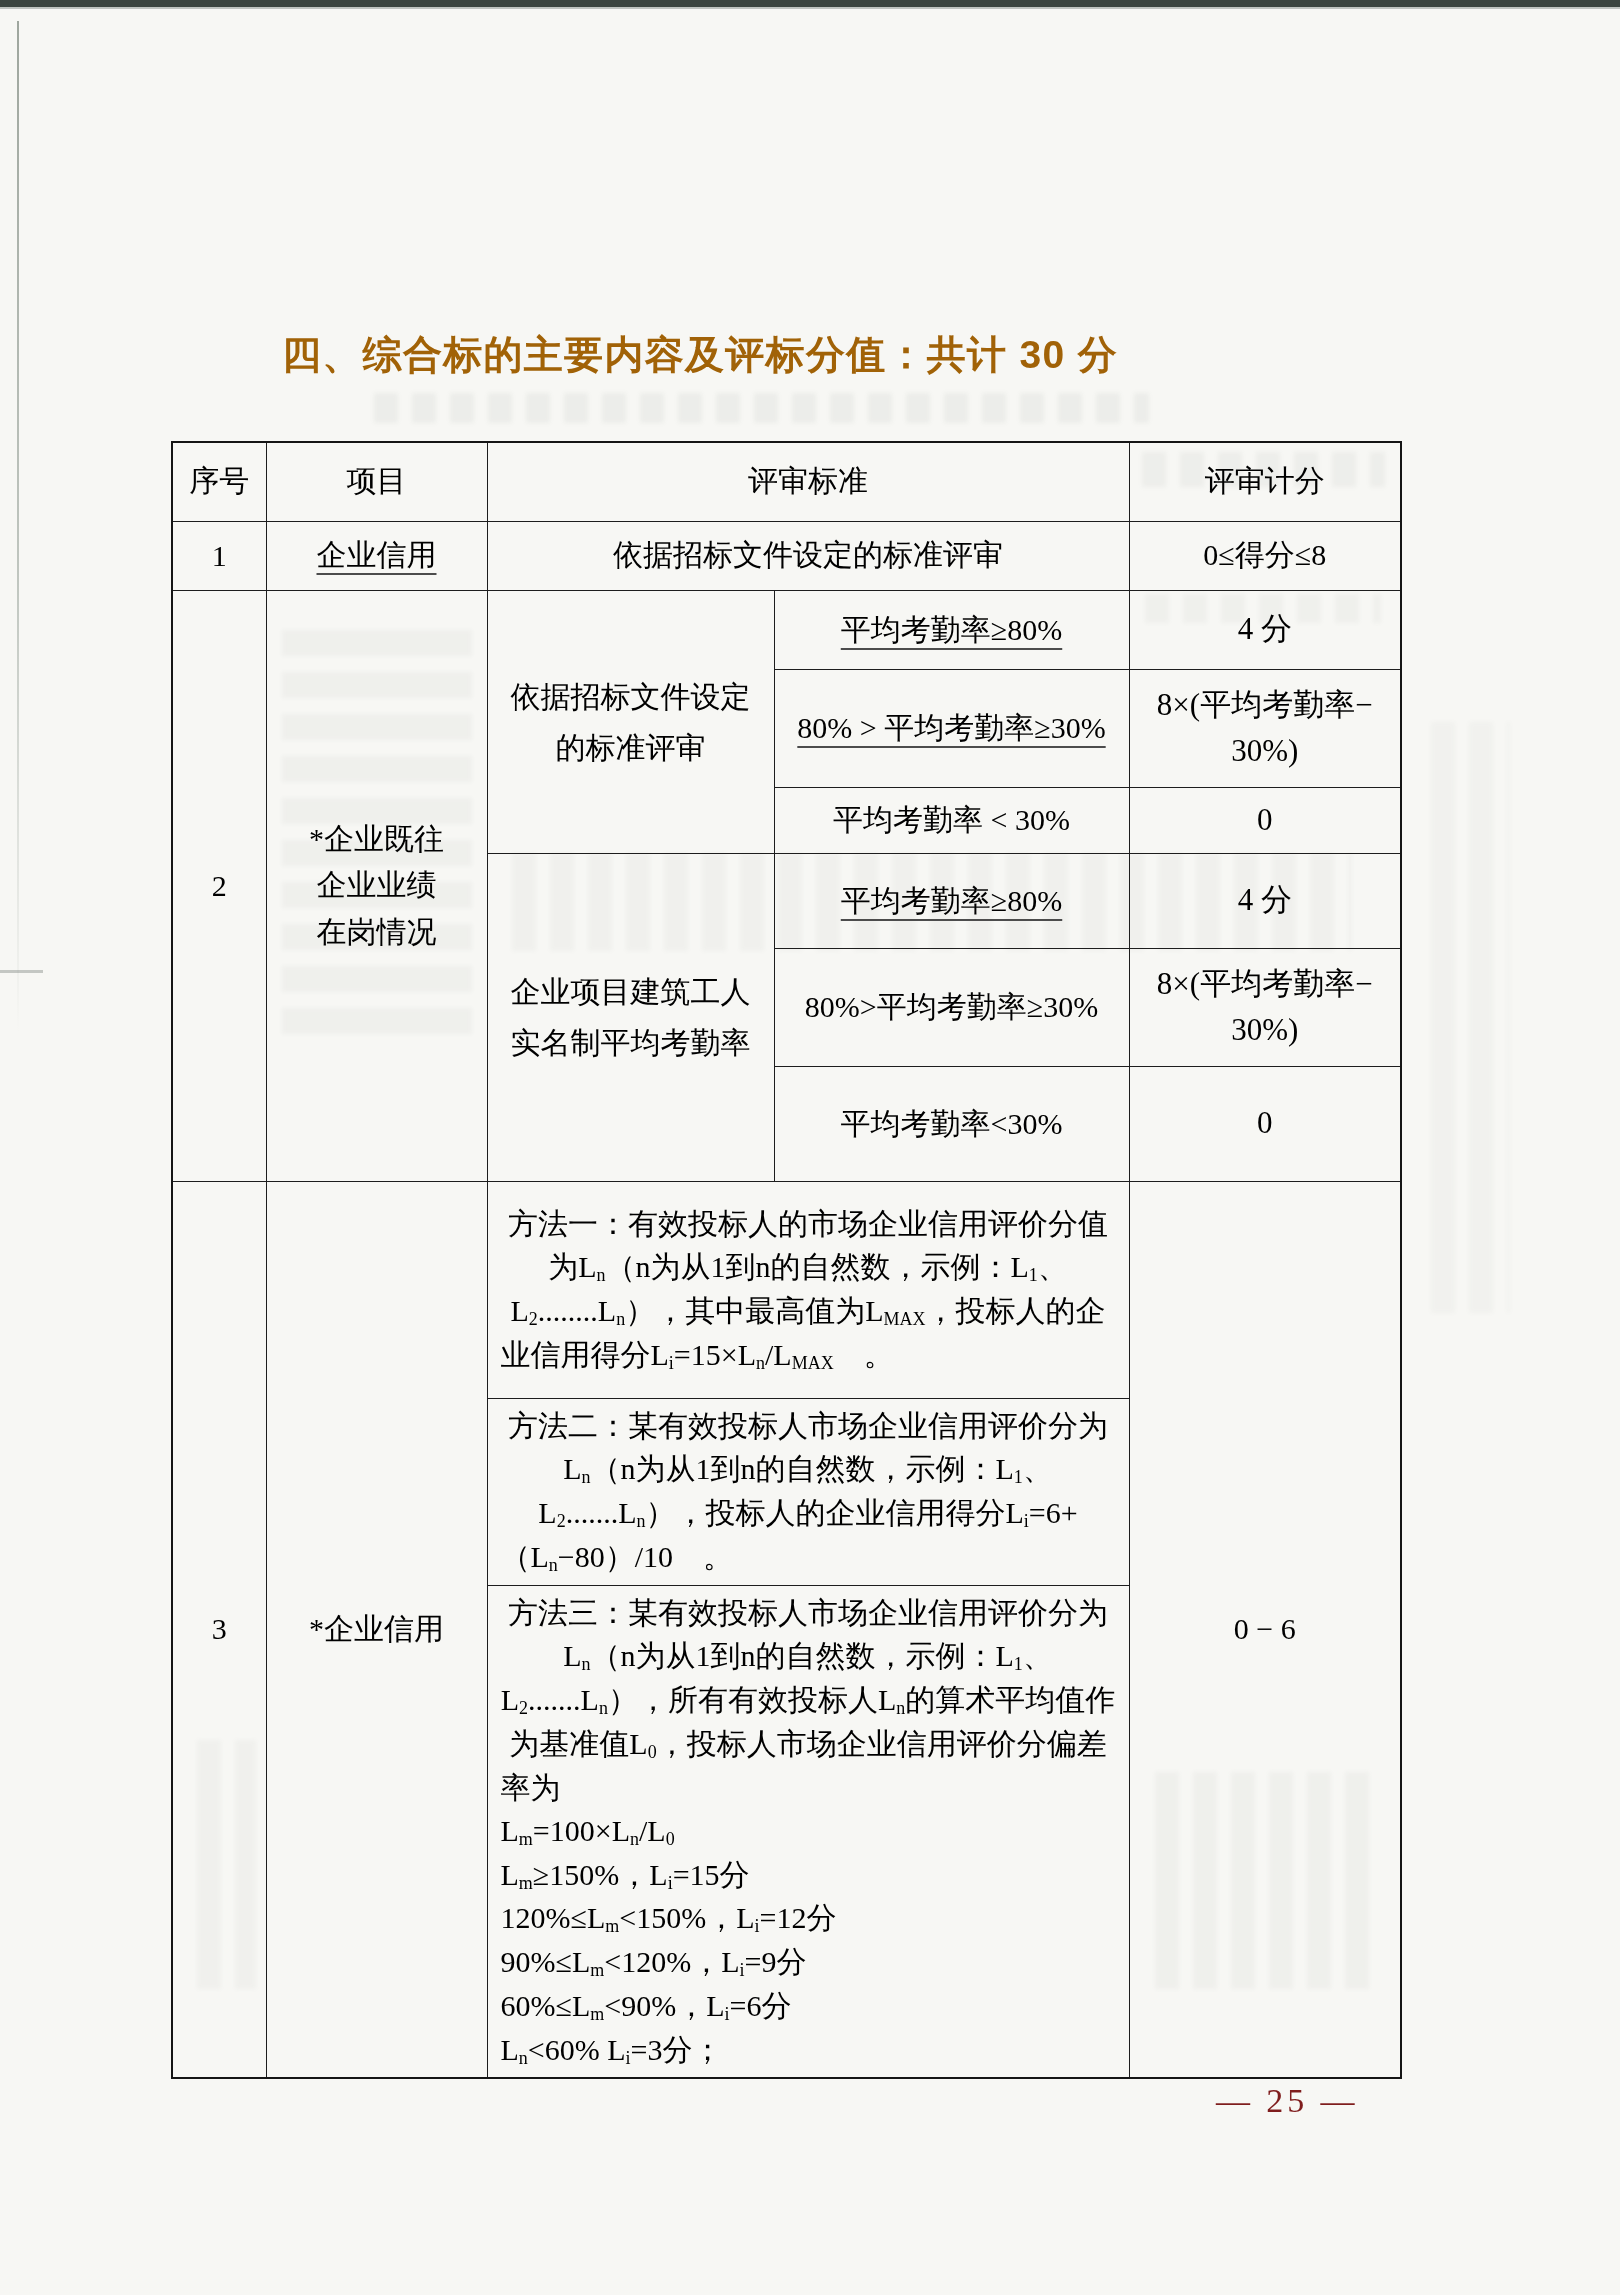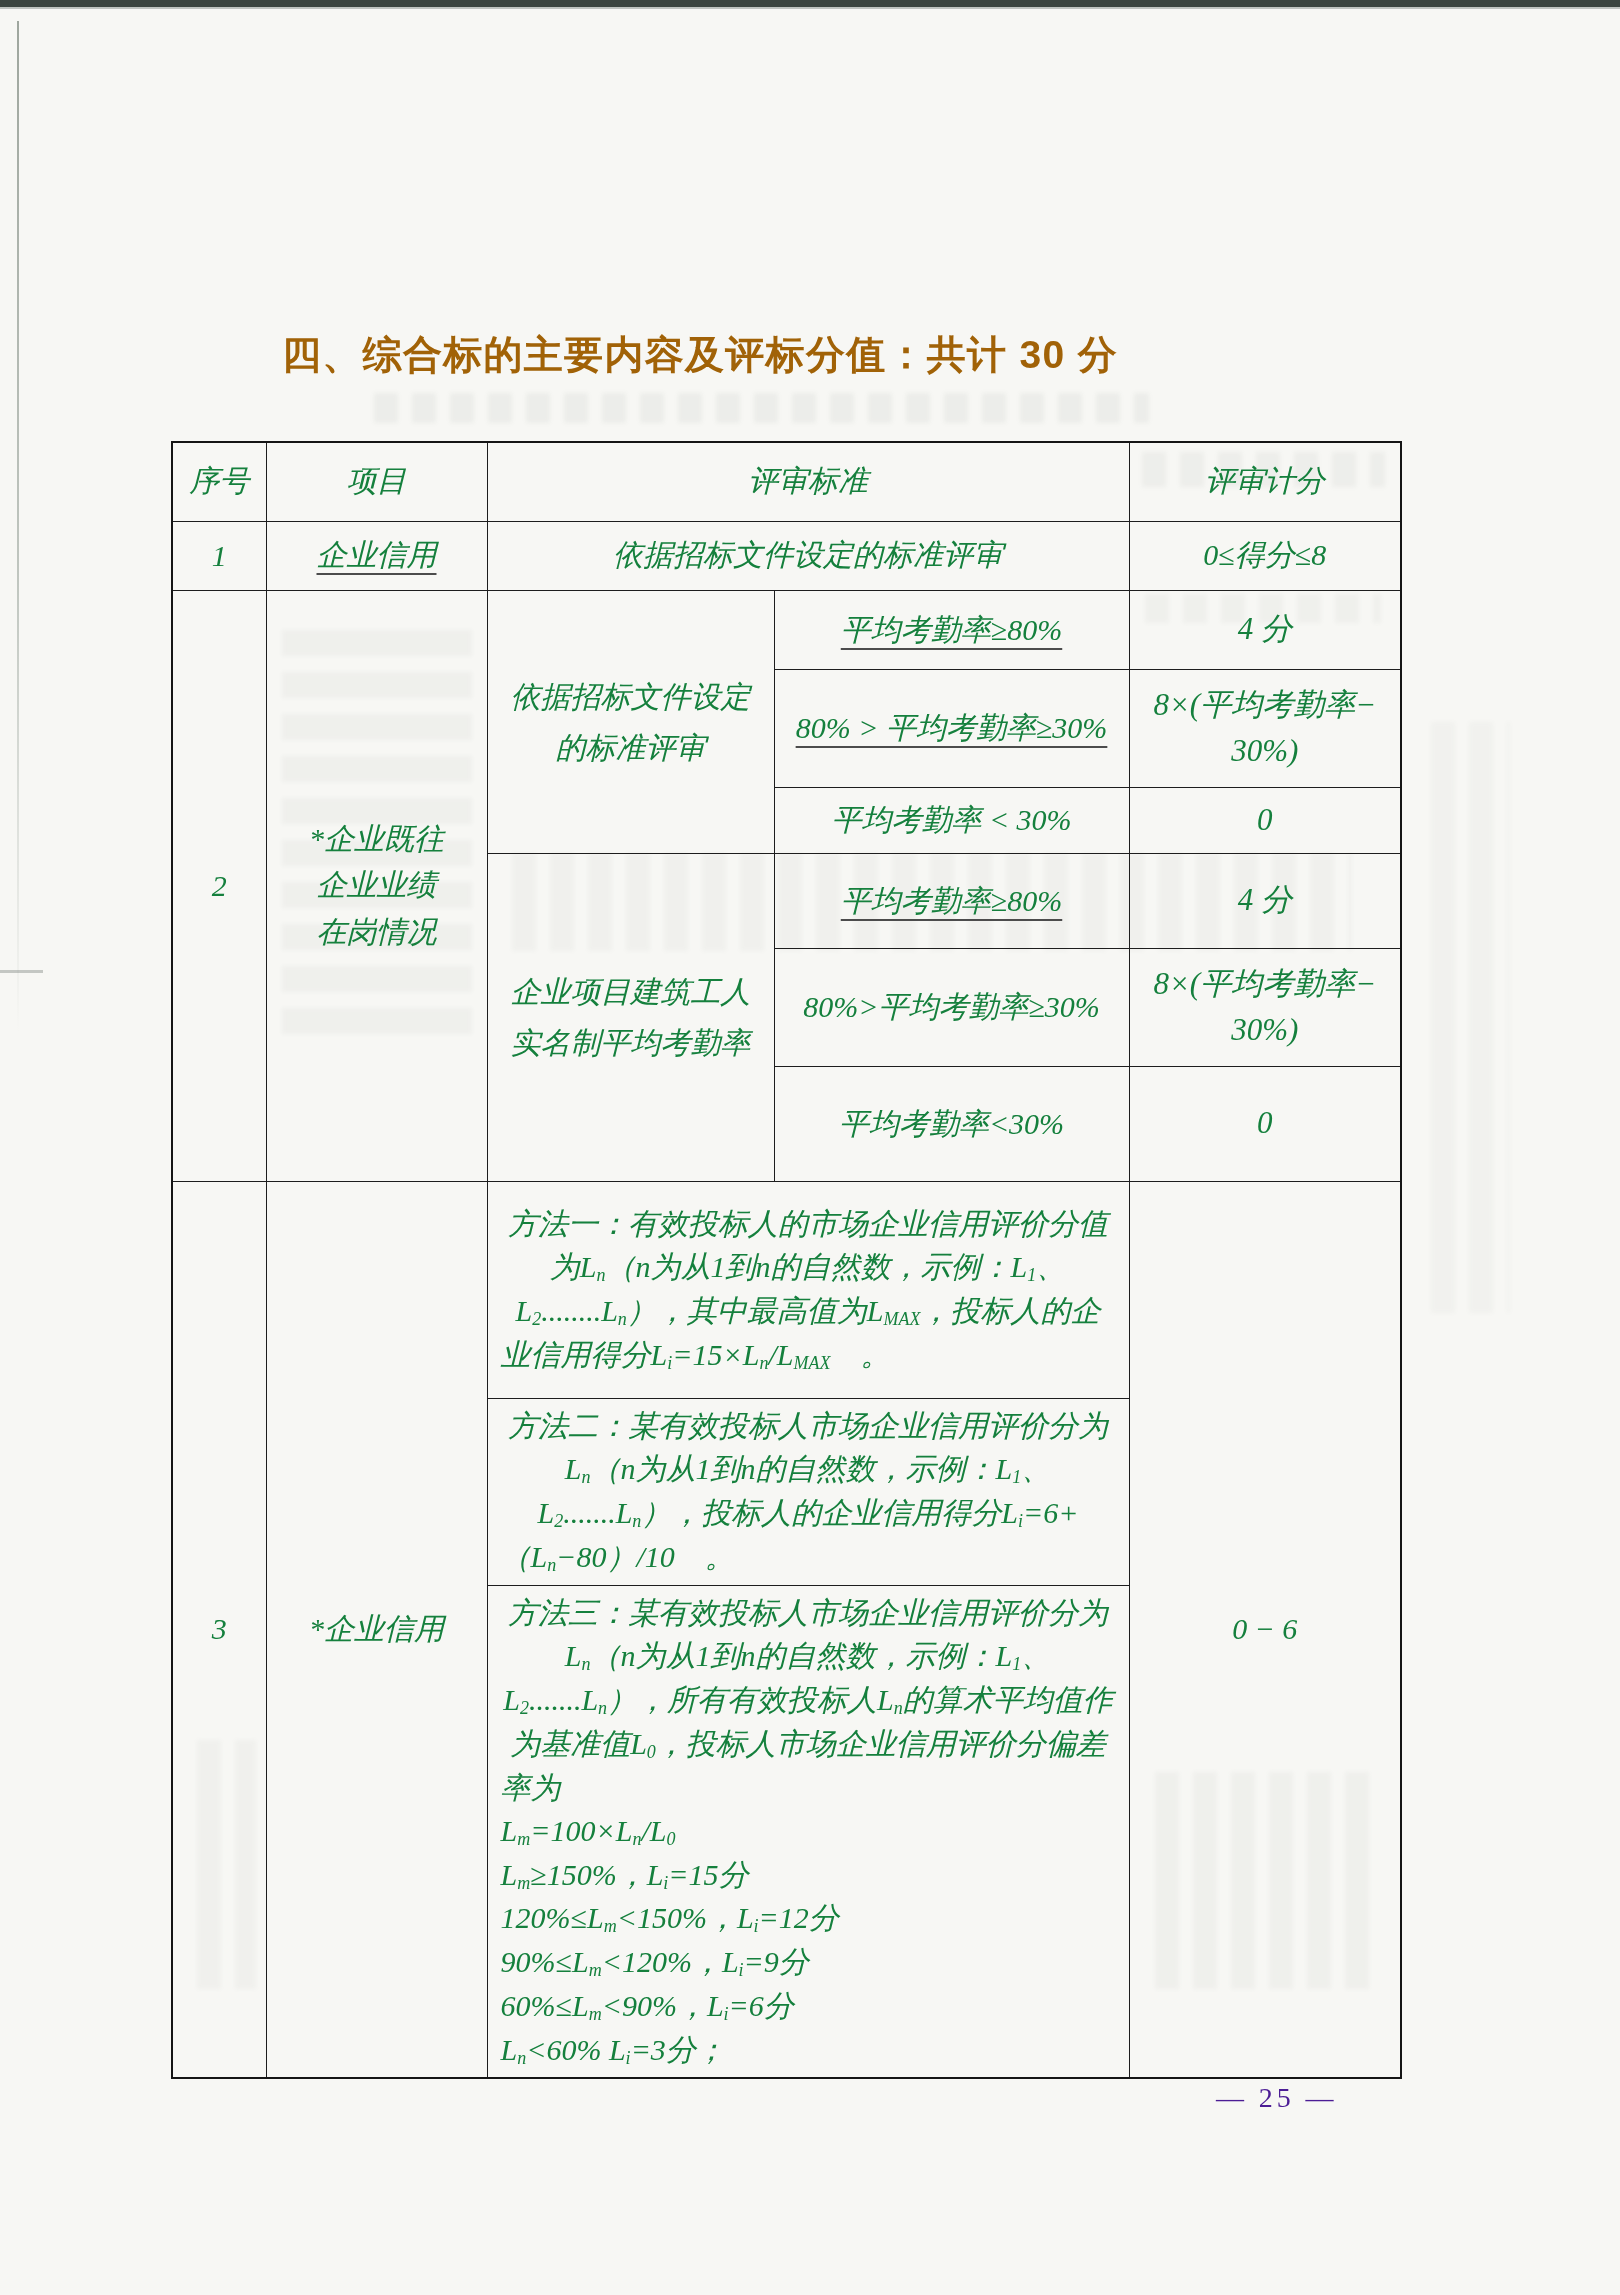--- a/index.html
+++ b/index.html
@@ -27,21 +27,21 @@
     position:absolute;left:282px;top:328px;
     font-family:"Liberation Sans","DejaVu Sans",sans-serif;
     font-weight:bold;font-size:39px;letter-spacing:1.3px;color:#a16207;
     white-space:nowrap;
   }
 
   
   table.eval{
     position:absolute;left:171px;top:441px;
     width:1229px;border-collapse:collapse;table-layout:fixed;
-    font-size:30px;color:#15803d;font-style:italic;
+    font-size:30px;color:#000000;
   }
   table.eval td{
     border:1.3px solid #1d1d1d;
     padding:5.3px 13px;
     vertical-align:middle;
     text-align:center;
     overflow:hidden;
   }
   table.eval{border:2px solid #151515;}
   .cell-left{text-align:left;padding-left:34px;padding-right:22px;}
@@ -54,21 +54,21 @@
     padding:15.8px 19.7px 11.8px 22px;
     line-height:1.44;vertical-align:middle;
   }
   .method sub, .score sub{font-size:.6em;vertical-align:-0.22em;}
   sub{font-size:.6em;vertical-align:-0.22em;letter-spacing:0;}
   .u{text-decoration:underline;text-underline-offset:7.9px;text-decoration-thickness:1.6px;text-decoration-color:#4c4c4c;}
 
   
   .page-number{
     position:absolute;left:1216px;top:2082px;
-    font-size:28px;letter-spacing:3.9px;color:#4c1d95;white-space:nowrap;
+    font-size:34px;letter-spacing:3.9px;color:#7f1d1d;white-space:nowrap;
   }
 </style>
 </head>
 <body>
 
 <div class="page">
 
   <div class="scan-top-strip"></div>
   <div class="scan-left-line"></div>
   <div class="scan-dash" style="left:0;top:970px;width:43px;height:2.6px;"></div>

